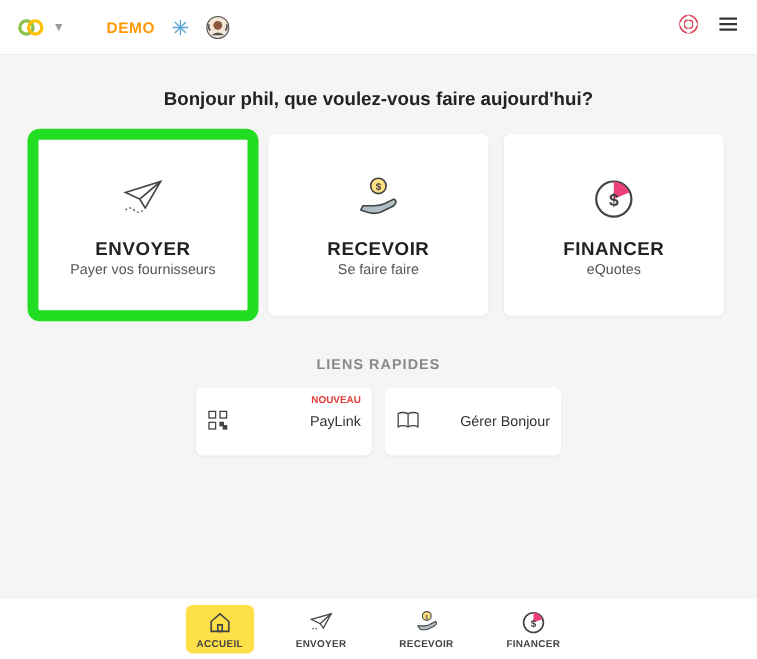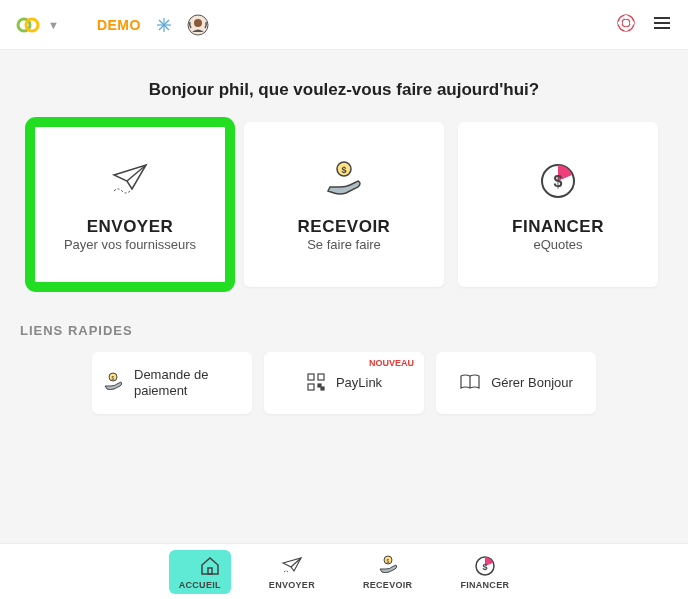--- a/index.html
+++ b/index.html
@@ -18,30 +18,30 @@
   .greeting { text-align: center; font-weight: 700; font-size: 17px; color: #222; margin-bottom: 22px; }
   
   .cards-row { display: flex; gap: 14px; justify-content: center; }
   .card { background: #fff; border-radius: 6px; width: 200px; height: 165px; display: flex; flex-direction: column; align-items: center; justify-content: center; cursor: pointer; box-shadow: 0 1px 3px rgba(0,0,0,0.05); }
   .card.highlight { outline: 10px solid #22dd22; outline-offset: -5px; }
   .card-icon { height: 48px; display: flex; align-items: center; justify-content: center; margin-bottom: 12px; }
   .card-title { font-weight: 700; font-size: 17px; color: #222; letter-spacing: 0.5px; }
   .card-sub { font-size: 13px; color: #555; margin-top: 0; }
   
   .quick-section { margin-top: 36px; }
-  .quick-title { color: #888; font-size: 13px; font-weight: 600; letter-spacing: 1px; margin-bottom: 14px; }
+  .quick-title { text-align: center; color: #888; font-size: 13px; font-weight: 600; letter-spacing: 1px; margin-bottom: 14px; }
   .quick-row { display: flex; gap: 12px; justify-content: center; }
-  .quick-card { background: #fff; border-radius: 6px; width: 160px; height: 62px; display: flex; align-items: center; justify-content: center; gap: 10px; cursor: pointer; position: relative; box-shadow: 0 1px 3px rgba(0,0,0,0.05); font-size: 13px; color: #333; padding: 0 10px; }
+  .quick-card { background: #fff; border-radius: 6px; width: 160px; height: 62px; display: flex; align-items: center; justify-content: space-between; gap: 10px; cursor: pointer; position: relative; box-shadow: 0 1px 3px rgba(0,0,0,0.05); font-size: 13px; color: #333; padding: 0 10px; }
   .quick-card .qicon { flex-shrink: 0; }
   .quick-card .qlabel { text-align: left; line-height: 1.2; }
   .badge { position: absolute; top: 6px; right: 10px; color: #e53935; font-size: 9px; font-weight: 700; }
   
   .bottom-nav { position: absolute; bottom: 0; left: 0; right: 0; background: #fff; height: 56px; display: flex; align-items: center; justify-content: center; gap: 28px; border-top: 1px solid #eee; }
   .nav-item { display: flex; flex-direction: column; align-items: center; gap: 2px; cursor: pointer; padding: 4px 10px; border-radius: 6px; }
-  .nav-item.active { background: #5eead4; align-items: flex-end; }
+  .nav-item.active { background: #fde047; }
   .nav-label { font-size: 9px; color: #444; font-weight: 600; letter-spacing: 0.3px; }
   .nav-icon { height: 24px; display: flex; align-items: center; }
 </style>
 </head>
 <body>
 
 <div class="topbar">
   <div class="logo-group">
     <span class="logo-circles">
       <svg width="24" height="18" viewBox="0 0 24 18">
@@ -131,30 +131,20 @@
       </div>
       <div class="card-title">FINANCER</div>
       <div class="card-sub">eQuotes</div>
     </div>
   </div>
 
   <div class="quick-section">
     <div class="quick-title">LIENS RAPIDES</div>
     <div class="quick-row">
       <div class="quick-card">
-        <span class="qicon">
-          <svg width="22" height="22" viewBox="0 0 22 22">
-              <circle cx="11" cy="6" r="4" fill="#ffe082" stroke="#444"></circle>
-              <text x="11" y="8.5" text-anchor="middle" font-size="5" fill="#444">$</text>
-              <path d="M3 15 L9 15 Q13 15 15 13 L19 11 Q21 13 18 15 L12 18 Q8 19 5 18 Z" fill="#b0bec5" stroke="#444"></path>
-            </svg>
-        </span>
-        <span class="qlabel">Demande de paiement</span>
-      </div>
-      <div class="quick-card">
         <span class="badge">NOUVEAU</span>
         <span class="qicon">
           <svg width="20" height="20" viewBox="0 0 20 20" stroke="#444" stroke-width="1.2" fill="none">
               <rect x="2" y="2" width="6" height="6"></rect>
               <rect x="12" y="2" width="6" height="6"></rect>
               <rect x="2" y="12" width="6" height="6"></rect>
               <rect x="12" y="12" width="3" height="3" fill="#444"></rect>
               <rect x="15" y="15" width="3" height="3" fill="#444"></rect>
             </svg>
         </span>

